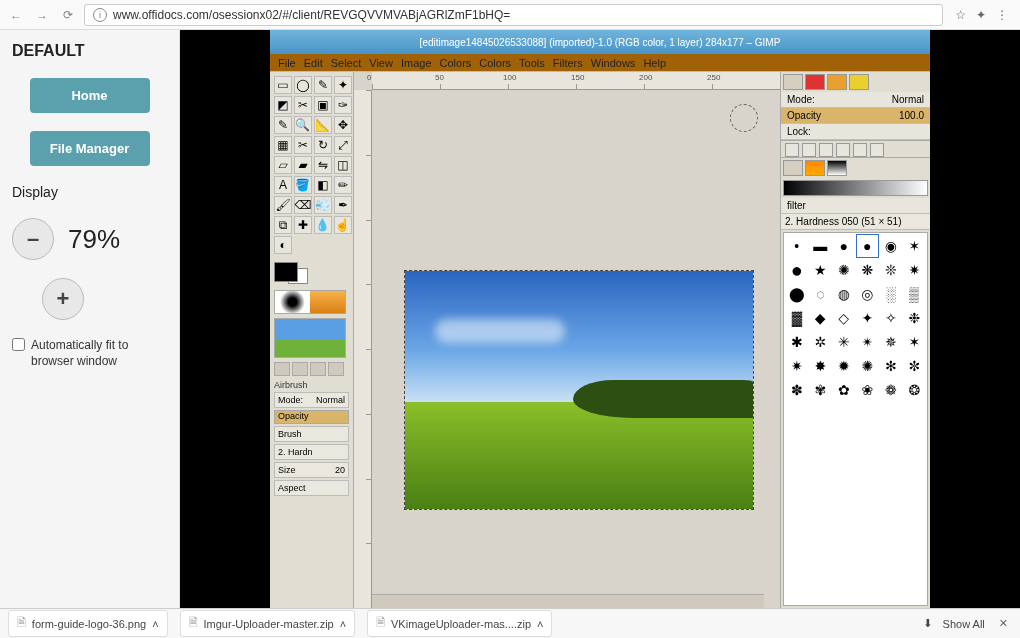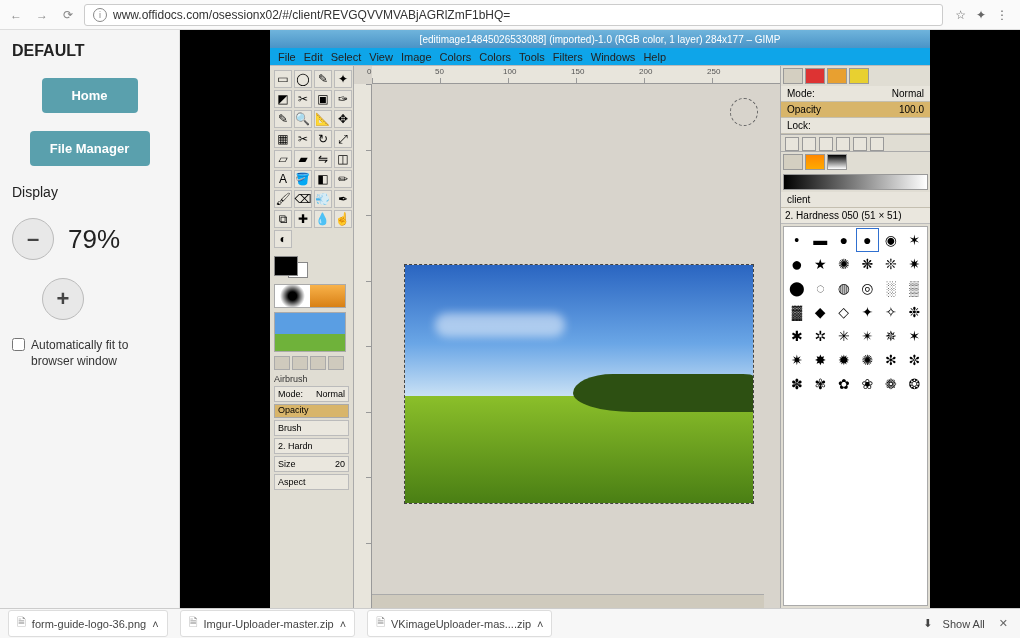--- a/index.html
+++ b/index.html
@@ -11,34 +11,34 @@
   .url-bar { flex: 1; height: 22px; border: 1px solid #ccc; border-radius: 3px; padding: 0 8px; display: flex; align-items: center; font-size: 12px; color: #333; background: #fff; }
   .url-icon { width: 14px; height: 14px; margin-right: 6px; border: 1px solid #888; border-radius: 50%; display: flex; align-items: center; justify-content: center; font-size: 9px; color: #888; }
   .chrome-end { display:flex; gap:10px; padding: 0 6px; color:#666; }
   
   
   .main { display: flex; height: 578px; }
   
   
   .sidebar { width: 180px; background: #f5f5f5; border-right: 1px solid #e0e0e0; padding: 12px; display: flex; flex-direction: column; gap: 18px; }
   .sidebar-title { font-size: 16px; font-weight: bold; color: #222; }
-  .btn-primary { background: #5aa0ad; color: #fff; border: none; border-radius: 4px; padding: 10px 16px; font-size: 13px; font-weight: bold; cursor: pointer; width: 96px; align-self: center; }
+  .btn-primary { background: #5aa0ad; color: #fff; border: none; border-radius: 4px; padding: 10px 16px; font-size: 13px; font-weight: bold; cursor: pointer; width: 120px; align-self: center; }
   .btn-primary.wide { width: 120px; }
   .section-label { font-size: 14px; font-weight: normal; color: #222; }
   .zoom-row { display: flex; align-items: center; gap: 14px; }
   .zoom-btn { width: 42px; height: 42px; border-radius: 50%; border: 1px solid #bbb; background: #e8e8e8; display: flex; align-items: center; justify-content: center; font-size: 22px; font-weight: bold; color: #444; cursor: pointer; }
   .zoom-val { font-size: 26px; font-weight: 400; color: #222; }
   .zoom-btn.plus { margin-left: 30px; }
   .checkbox-row { display: flex; align-items: flex-start; gap: 6px; font-size: 12px; color: #333; line-height: 1.3; }
 
   
   .remote { flex: 1; background: #000; display: flex; justify-content: center; }
   .gimp-window { width: 660px; background: #d8d4cc; display: flex; flex-direction: column; }
-  .gimp-titlebar { height: 18px; background: linear-gradient(#6fb4dc,#4a94c7); color: #fff; font-size: 10px; display:flex; align-items:center; justify-content:center; }
-  .gimp-menubar { height: 18px; background: #0ea5e9; border-bottom: 1px solid #bbb; display: flex; gap: 8px; padding: 0 8px; font-size: 11px; align-items: center; color: #222; }
+  .gimp-titlebar { height: 24px; background: linear-gradient(#6fb4dc,#4a94c7); color: #fff; font-size: 10px; display:flex; align-items:center; justify-content:center; }
+  .gimp-menubar { height: 18px; background: #a16207; border-bottom: 1px solid #bbb; display: flex; gap: 8px; padding: 0 8px; font-size: 11px; align-items: center; color: #222; }
   .gimp-menubar span { cursor: default; }
   .gimp-body { flex: 1; display: flex; }
   
   
   .toolbox { width: 84px; background: #e0ddd3; border-right: 1px solid #aaa; padding: 4px; display: flex; flex-direction: column; }
   .tool-grid { display: grid; grid-template-columns: repeat(4, 18px); gap: 2px; }
   .tool { width: 18px; height: 18px; background: #e8e5dc; border: 1px solid #bbb; display:flex; align-items:center; justify-content:center; font-size:12px; cursor:pointer;}
   .swatches { margin-top: 6px; display:flex; gap:2px; align-items:center; }
   .swatch-fg { width: 24px; height: 20px; background: #000; border:1px solid #888; position:relative; }
   .swatch-bg { width: 20px; height: 16px; background: #fff; border:1px solid #888; margin-left:-12px; margin-top:8px; }
@@ -295,21 +295,21 @@
             <div></div>
             <div></div>
           </div>
           <div class="rp-tabs">
             <div class="rp-tab"></div>
             <div class="rp-tab" style="background:linear-gradient(#f80,#fa0)"></div>
             <div class="rp-tab" style="background:linear-gradient(#000,#fff)"></div>
           </div>
           <div class="grad-bar"></div>
           <div class="rp-field">
-            <span>client</span>
+            <span>filter</span>
           </div>
           <div class="brush-label">2. Hardness 050 (51 × 51)</div>
           <div class="brush-grid">
             <div class="brush-cell">•</div>
             <div class="brush-cell">▬</div>
             <div class="brush-cell">●</div>
             <div class="brush-cell" style="outline:1px solid #3070d0">●</div>
             <div class="brush-cell">◉</div>
             <div class="brush-cell">✶</div>
             <div class="brush-cell" style="font-size:20px">●</div>

